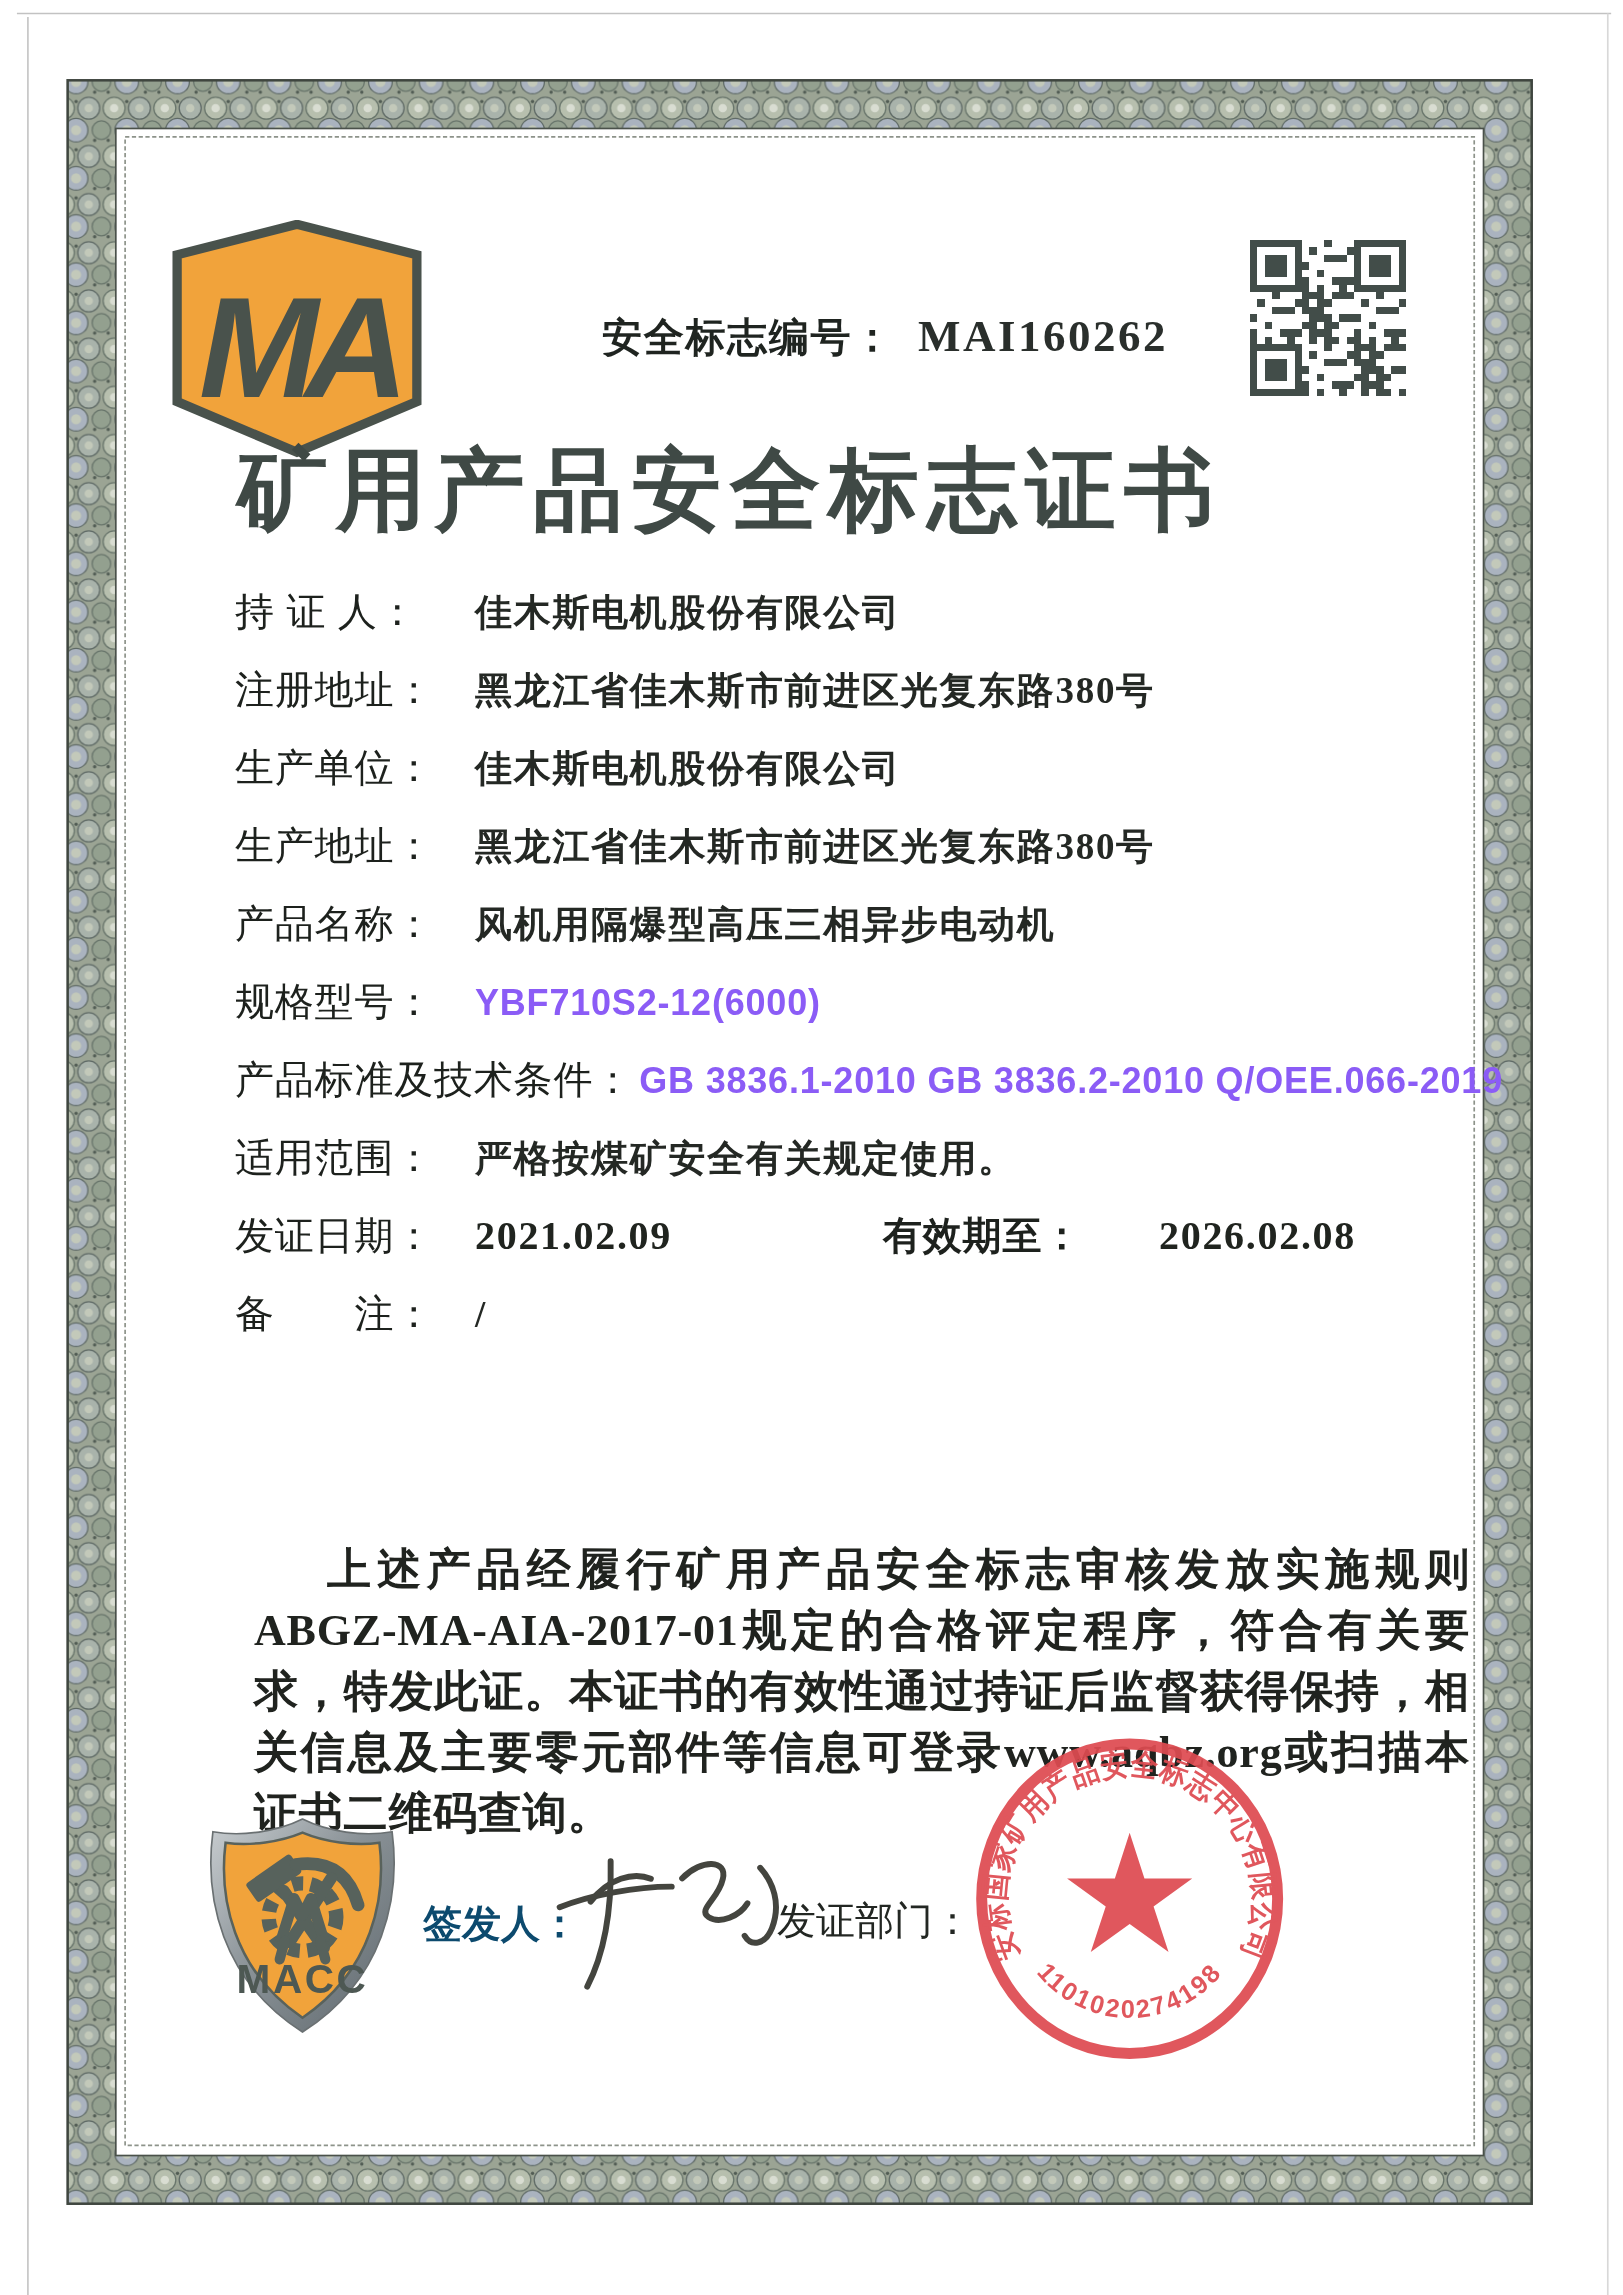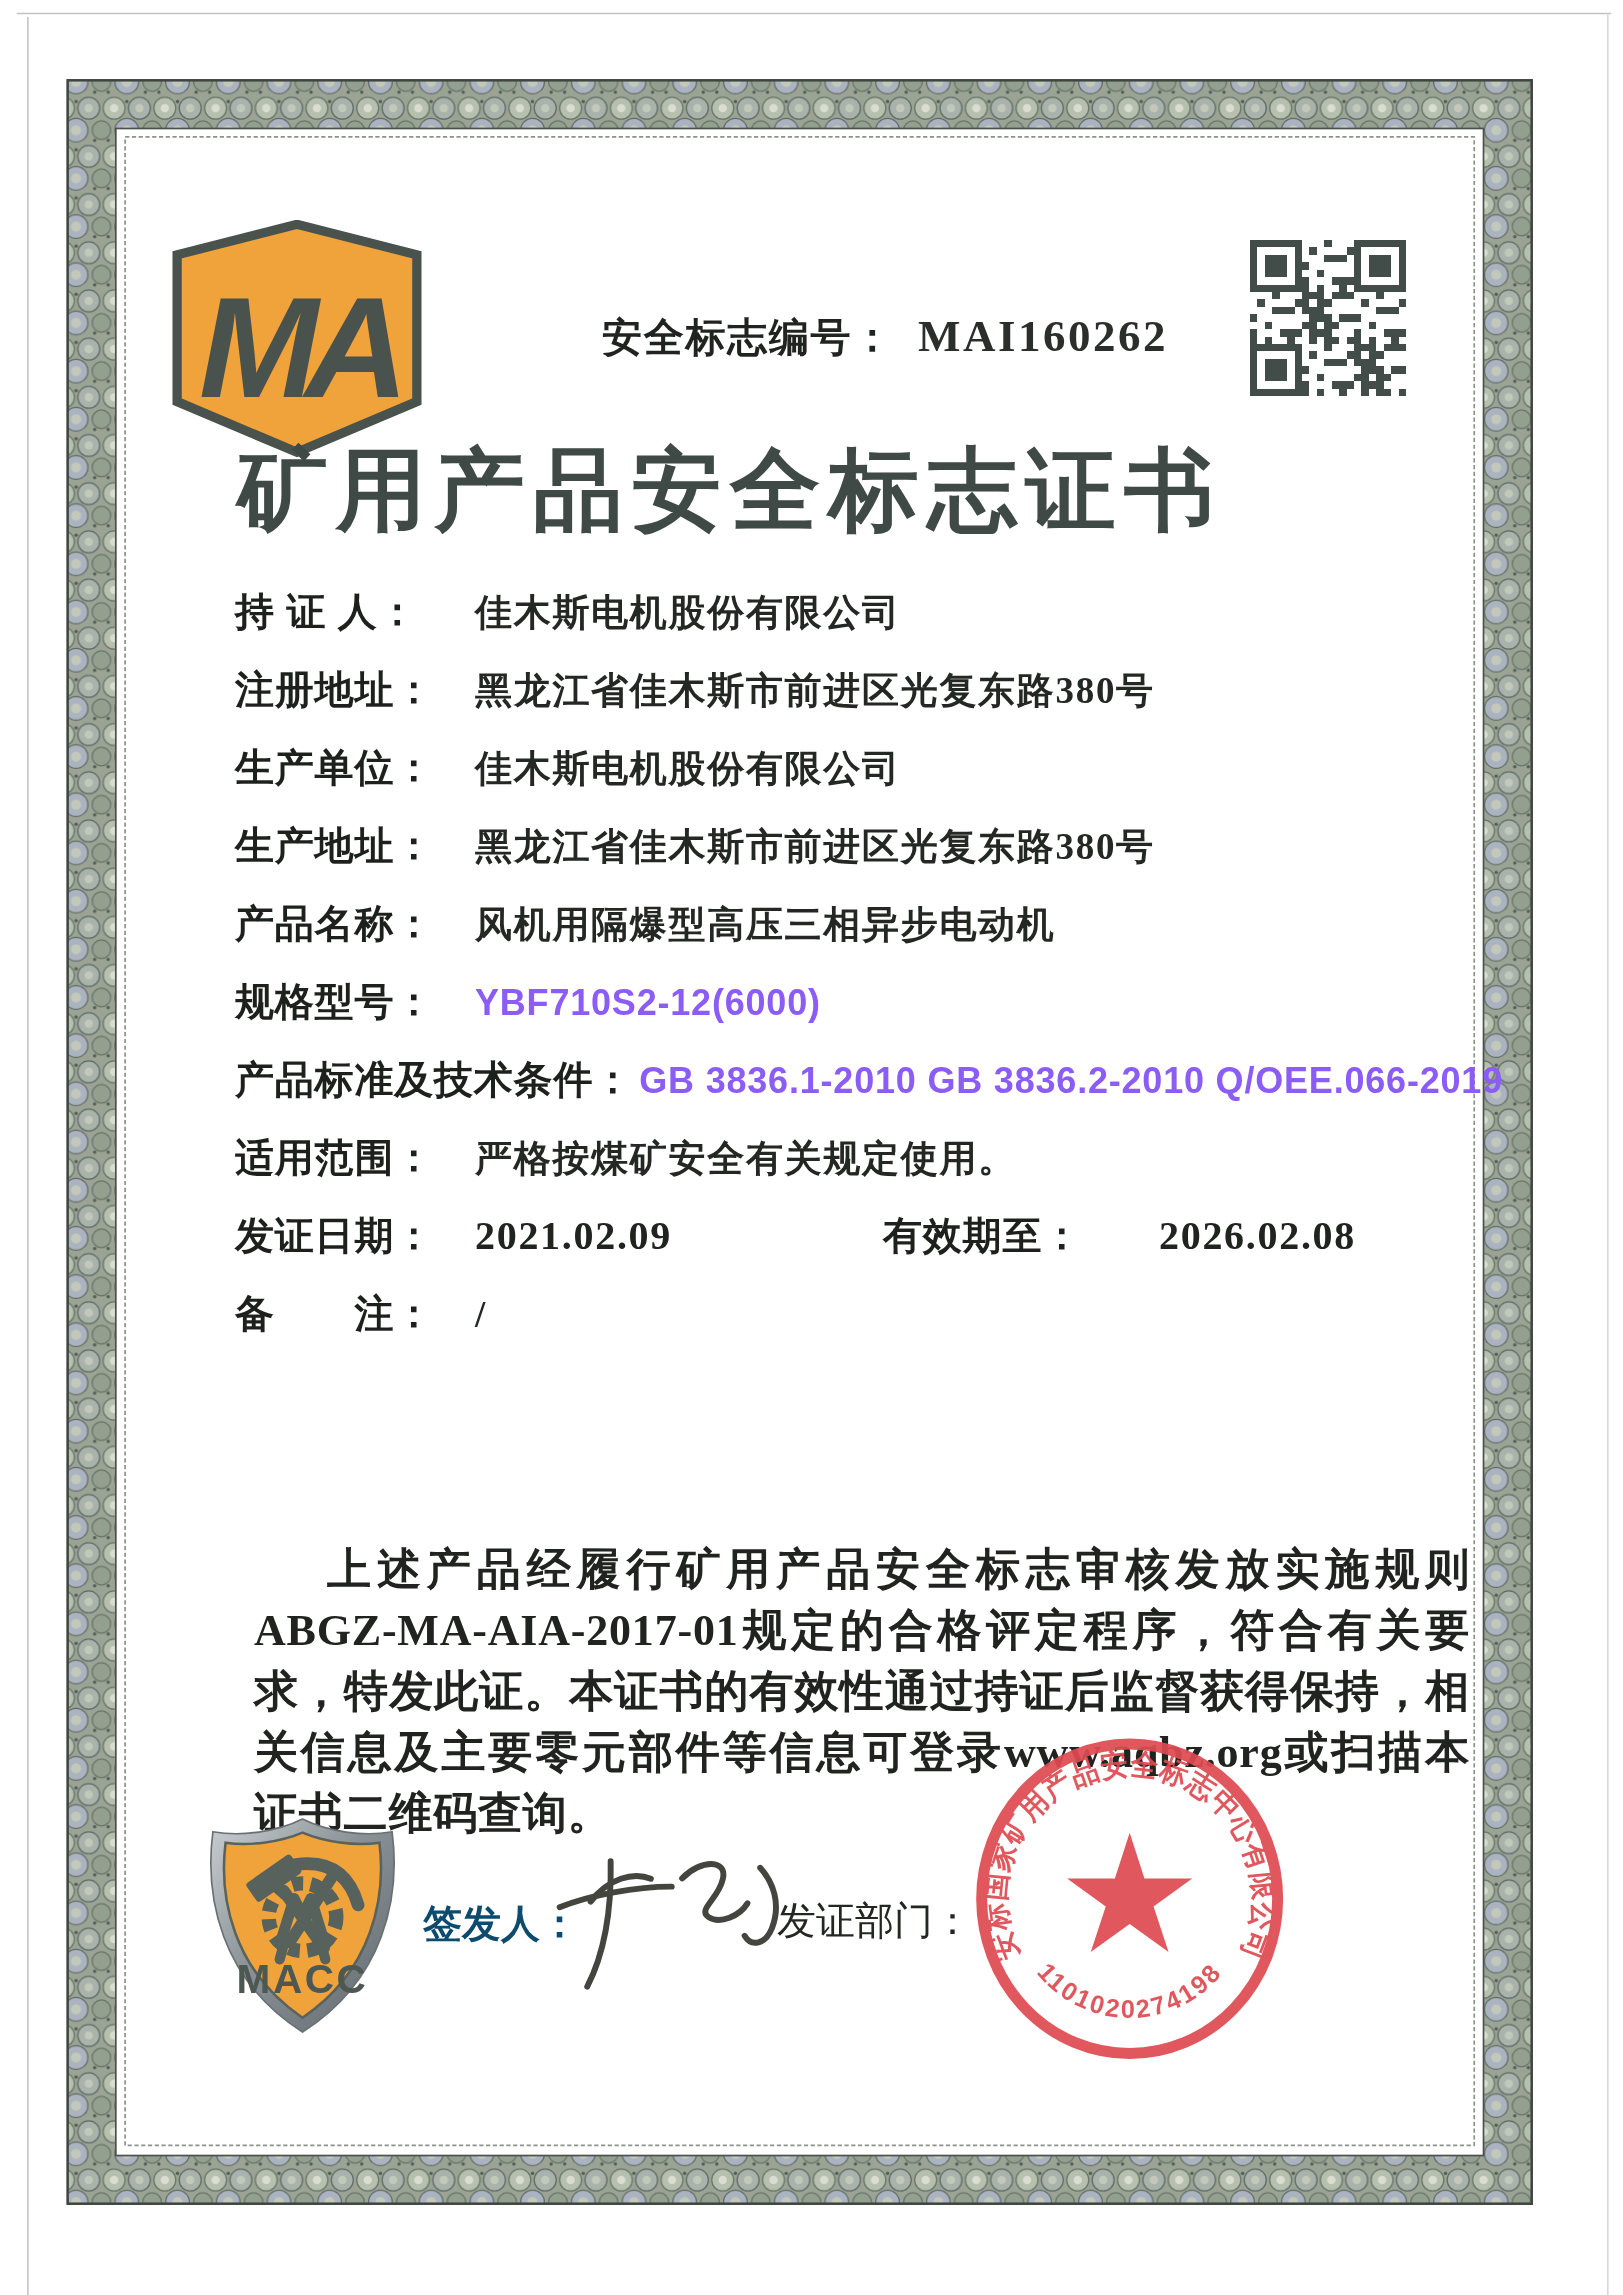--- a/index.html
+++ b/index.html
@@ -26,21 +26,21 @@
   .qr div.q{background:#424d49;}
 
   
   .title{position:absolute;left:0;top:430px;width:1460px;margin:0;text-align:center;
          font-size:90px;font-weight:800;color:#3f4945;letter-spacing:8.5px;
          font-family:Liberation Mono, monospace;}
 
   
   .rows{position:absolute;left:235px;top:585px;width:1268px;}
   .row{display:flex;align-items:baseline;height:78px;white-space:nowrap;}
-  .lbl{font-size:39px;font-weight:700;color:#1d211d;min-width:227px;letter-spacing:0.8px;}
+  .lbl{font-size:39px;font-weight:400;color:#1d211d;min-width:227px;letter-spacing:0.8px;}
   .lbl.wide{min-width:0;margin-right:30px;}
   .val{font-size:37px;font-weight:600;color:#242824;letter-spacing:1.7px;
        font-family:"Liberation Serif","DejaVu Serif",serif;margin-left:13px;}
   .val-mono{font-size:36px;font-weight:700;color:#8b5cf6;letter-spacing:0.8px;
        font-family:"Liberation Sans","DejaVu Sans",sans-serif;}
   .val-date{font-size:40px;font-weight:700;color:#20241f;letter-spacing:1.7px;
        font-family:"Liberation Serif","DejaVu Serif",serif;}
   .val-issue{width:408px;}
   .lbl2{font-size:39px;font-weight:700;color:#1d211d;min-width:227px;letter-spacing:0.8px;}
   .val-valid{padding-left:36px;}

